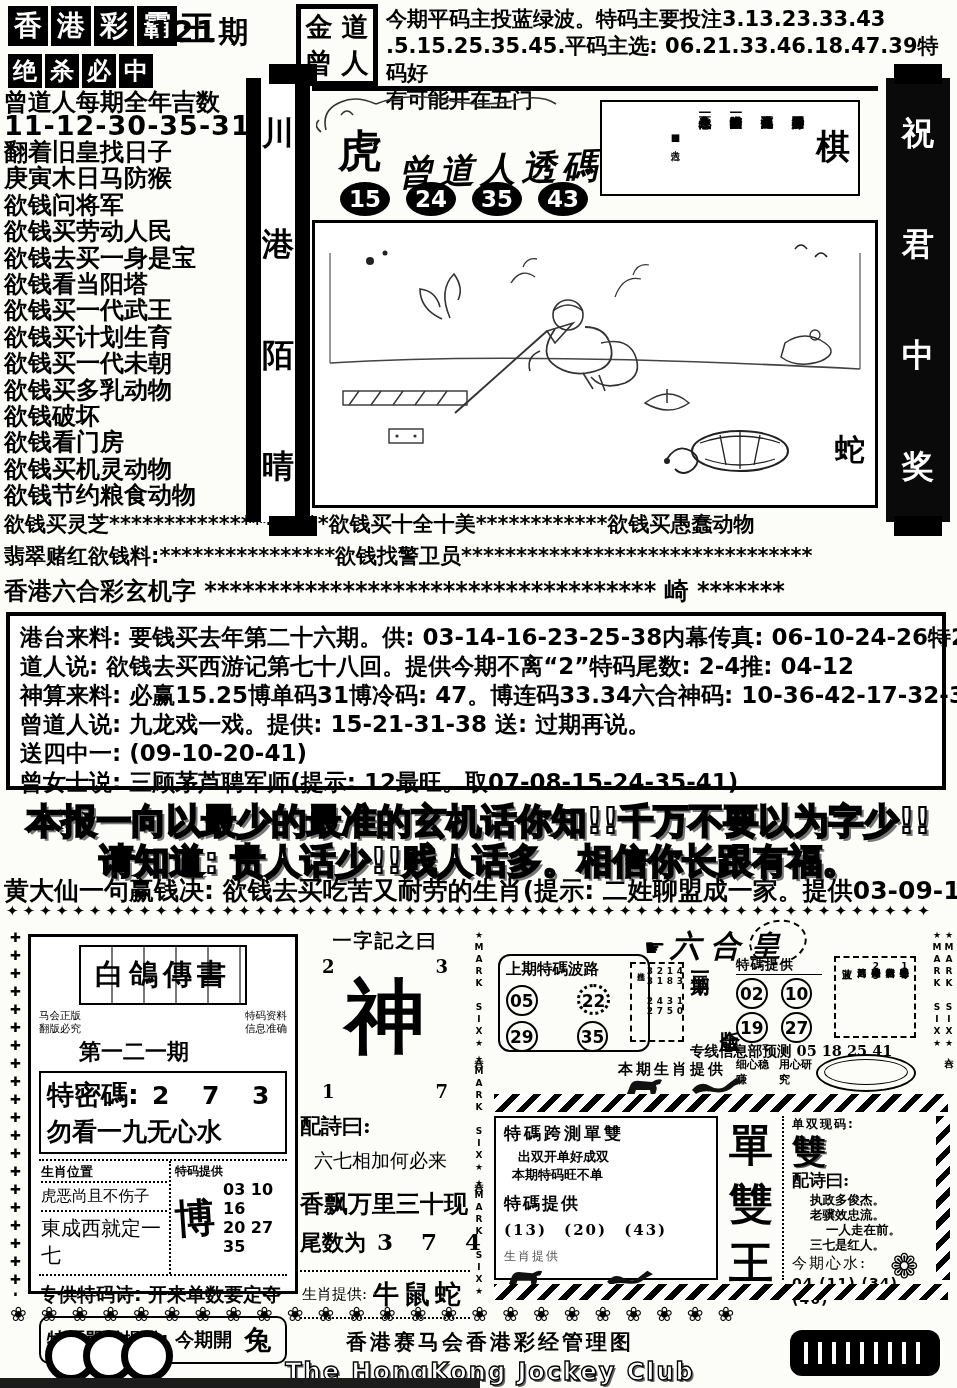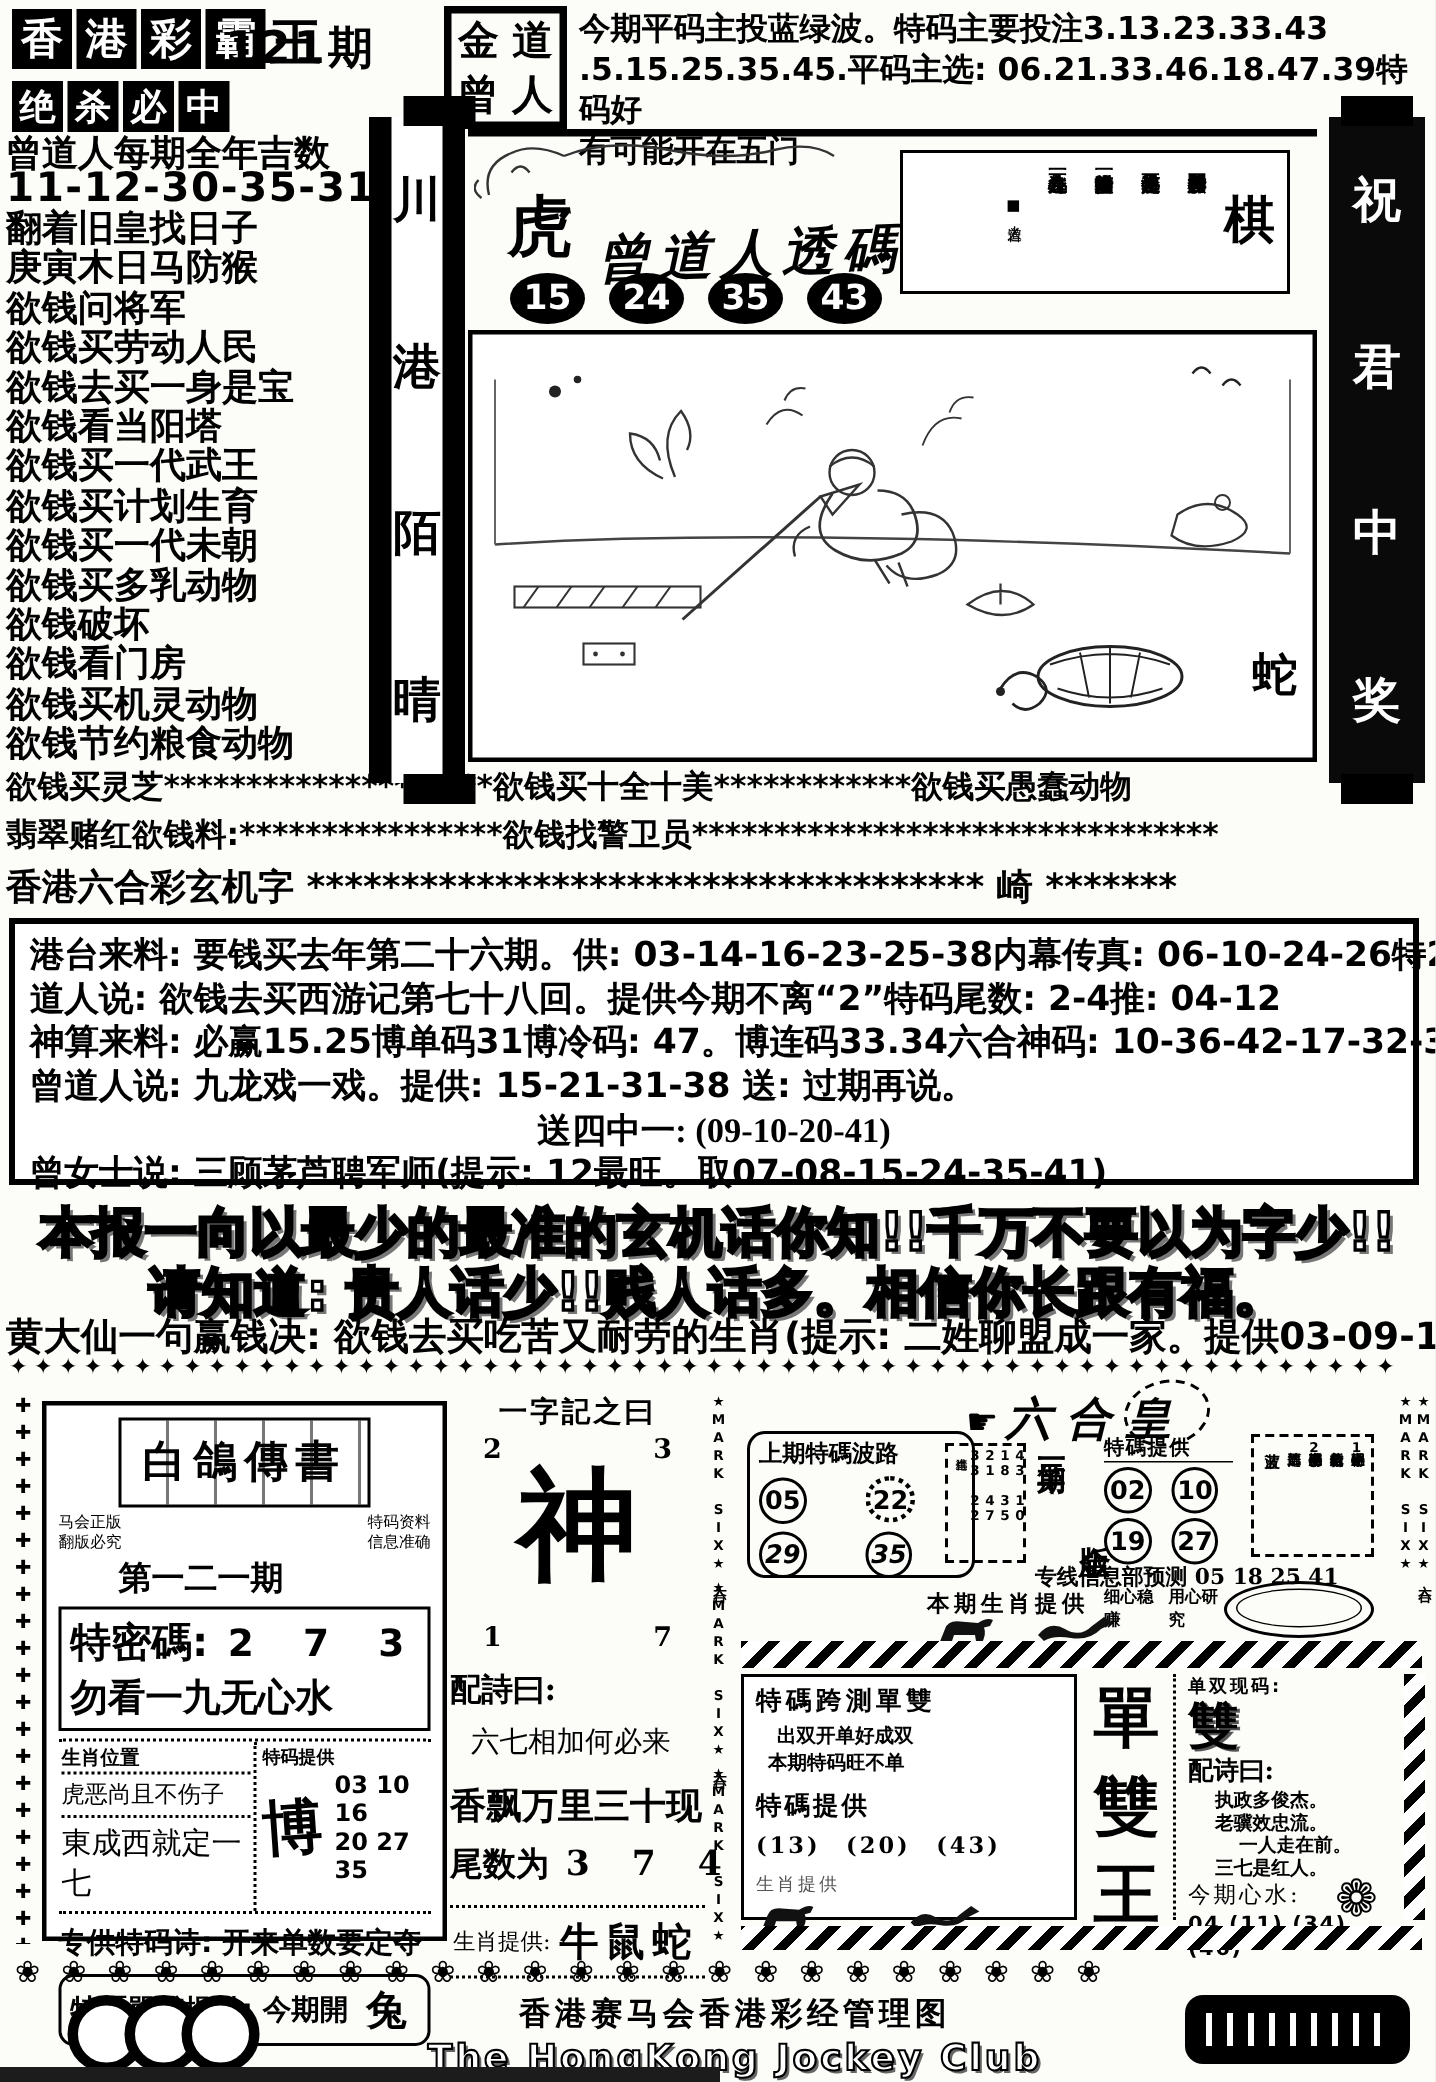--- a/index.html
+++ b/index.html
@@ -44,21 +44,21 @@
         text-align:center;line-height:34px;font-weight:900;font-size:23px;margin-right:16px;}
   .poem-box{border:2px solid #000;background:#fff;display:flex;flex-direction:row-reverse;
             justify-content:flex-start;align-items:flex-start;padding:4px 6px;}
   .poem-col{font-size:12.5px;font-weight:bold;margin-left:14px;height:82px;}
   .poem-big{font-size:34px;font-weight:900;font-family:"DejaVu Serif",serif;margin:18px 2px 0 10px;}
   .poem-by{font-size:10px;margin-left:4px;margin-top:26px;}
   .pic-box{border:3px solid #000;background:#fff;}
   
   .tips{border:4px solid #000;background:#fff;padding:7px 10px;}
   .tips div{font-size:23px;font-weight:900;line-height:29px;white-space:nowrap;}
-  .tips .center{text-align:center;font-family:Liberation Serif, serif;}
+  .tips .center{}
   
   .circ{display:inline-block;min-width:31px;height:31px;border:2.5px solid #000;border-radius:50%;
         line-height:28px;text-align:center;font-weight:900;font-size:17px;padding:0 2px;}
   .starc{border:3px dotted #000;}
   .stripes{background:repeating-linear-gradient(-45deg,#000 0 6px,#fff 6px 15px);}
   .dotted-box{border:2px dashed #000;}
   
   .pigeon{border:3px solid #000;background:#fff;padding:6px 8px;}
   .sign{margin:2px auto 0;width:168px;border:2px solid #000;text-align:center;
         font-size:29px;font-weight:900;font-family:"DejaVu Serif",serif;letter-spacing:5px;
@@ -294,21 +294,21 @@
       <span class="serif bb" style="font-size:30px;font-style:italic;letter-spacing:10px;">六合皇</span>
     </div>
     <div class="abs" style="left:255px;top:-8px;width:58px;height:44px;border:2px dashed #000;border-radius:50%;transform:rotate(-12deg);"></div>
 
     <div class="abs" style="left:4px;top:26px;width:152px;height:98px;border:2.5px solid #000;border-radius:12px;padding:3px 6px;">
       <div class="bb" style="font-size:15.5px;white-space:nowrap;">上期特碼波路</div>
       <div style="margin-top:4px;">
         <span class="circ">05</span>
         <span class="circ starc" style="margin-left:34px;">22</span>
       </div>
-      <div style="margin-top:5px;font-style:italic;">
+      <div style="margin-top:5px;">
         <span class="circ">29</span>
         <span class="circ" style="margin-left:34px;">35</span>
       </div>
     </div>
 
     <div class="abs dotted-box" style="left:136px;top:34px;width:54px;height:80px;padding:2px;display:flex;justify-content:space-around;">
       <span class="vtxt" style="font-size:8px;">生肖精选</span>
       <span class="vtxt" style="font-size:9px;font-weight:bold;">21 47 33 22</span>
       <span class="vtxt" style="font-size:9px;font-weight:bold;">43 10 18 35</span>
     </div>

